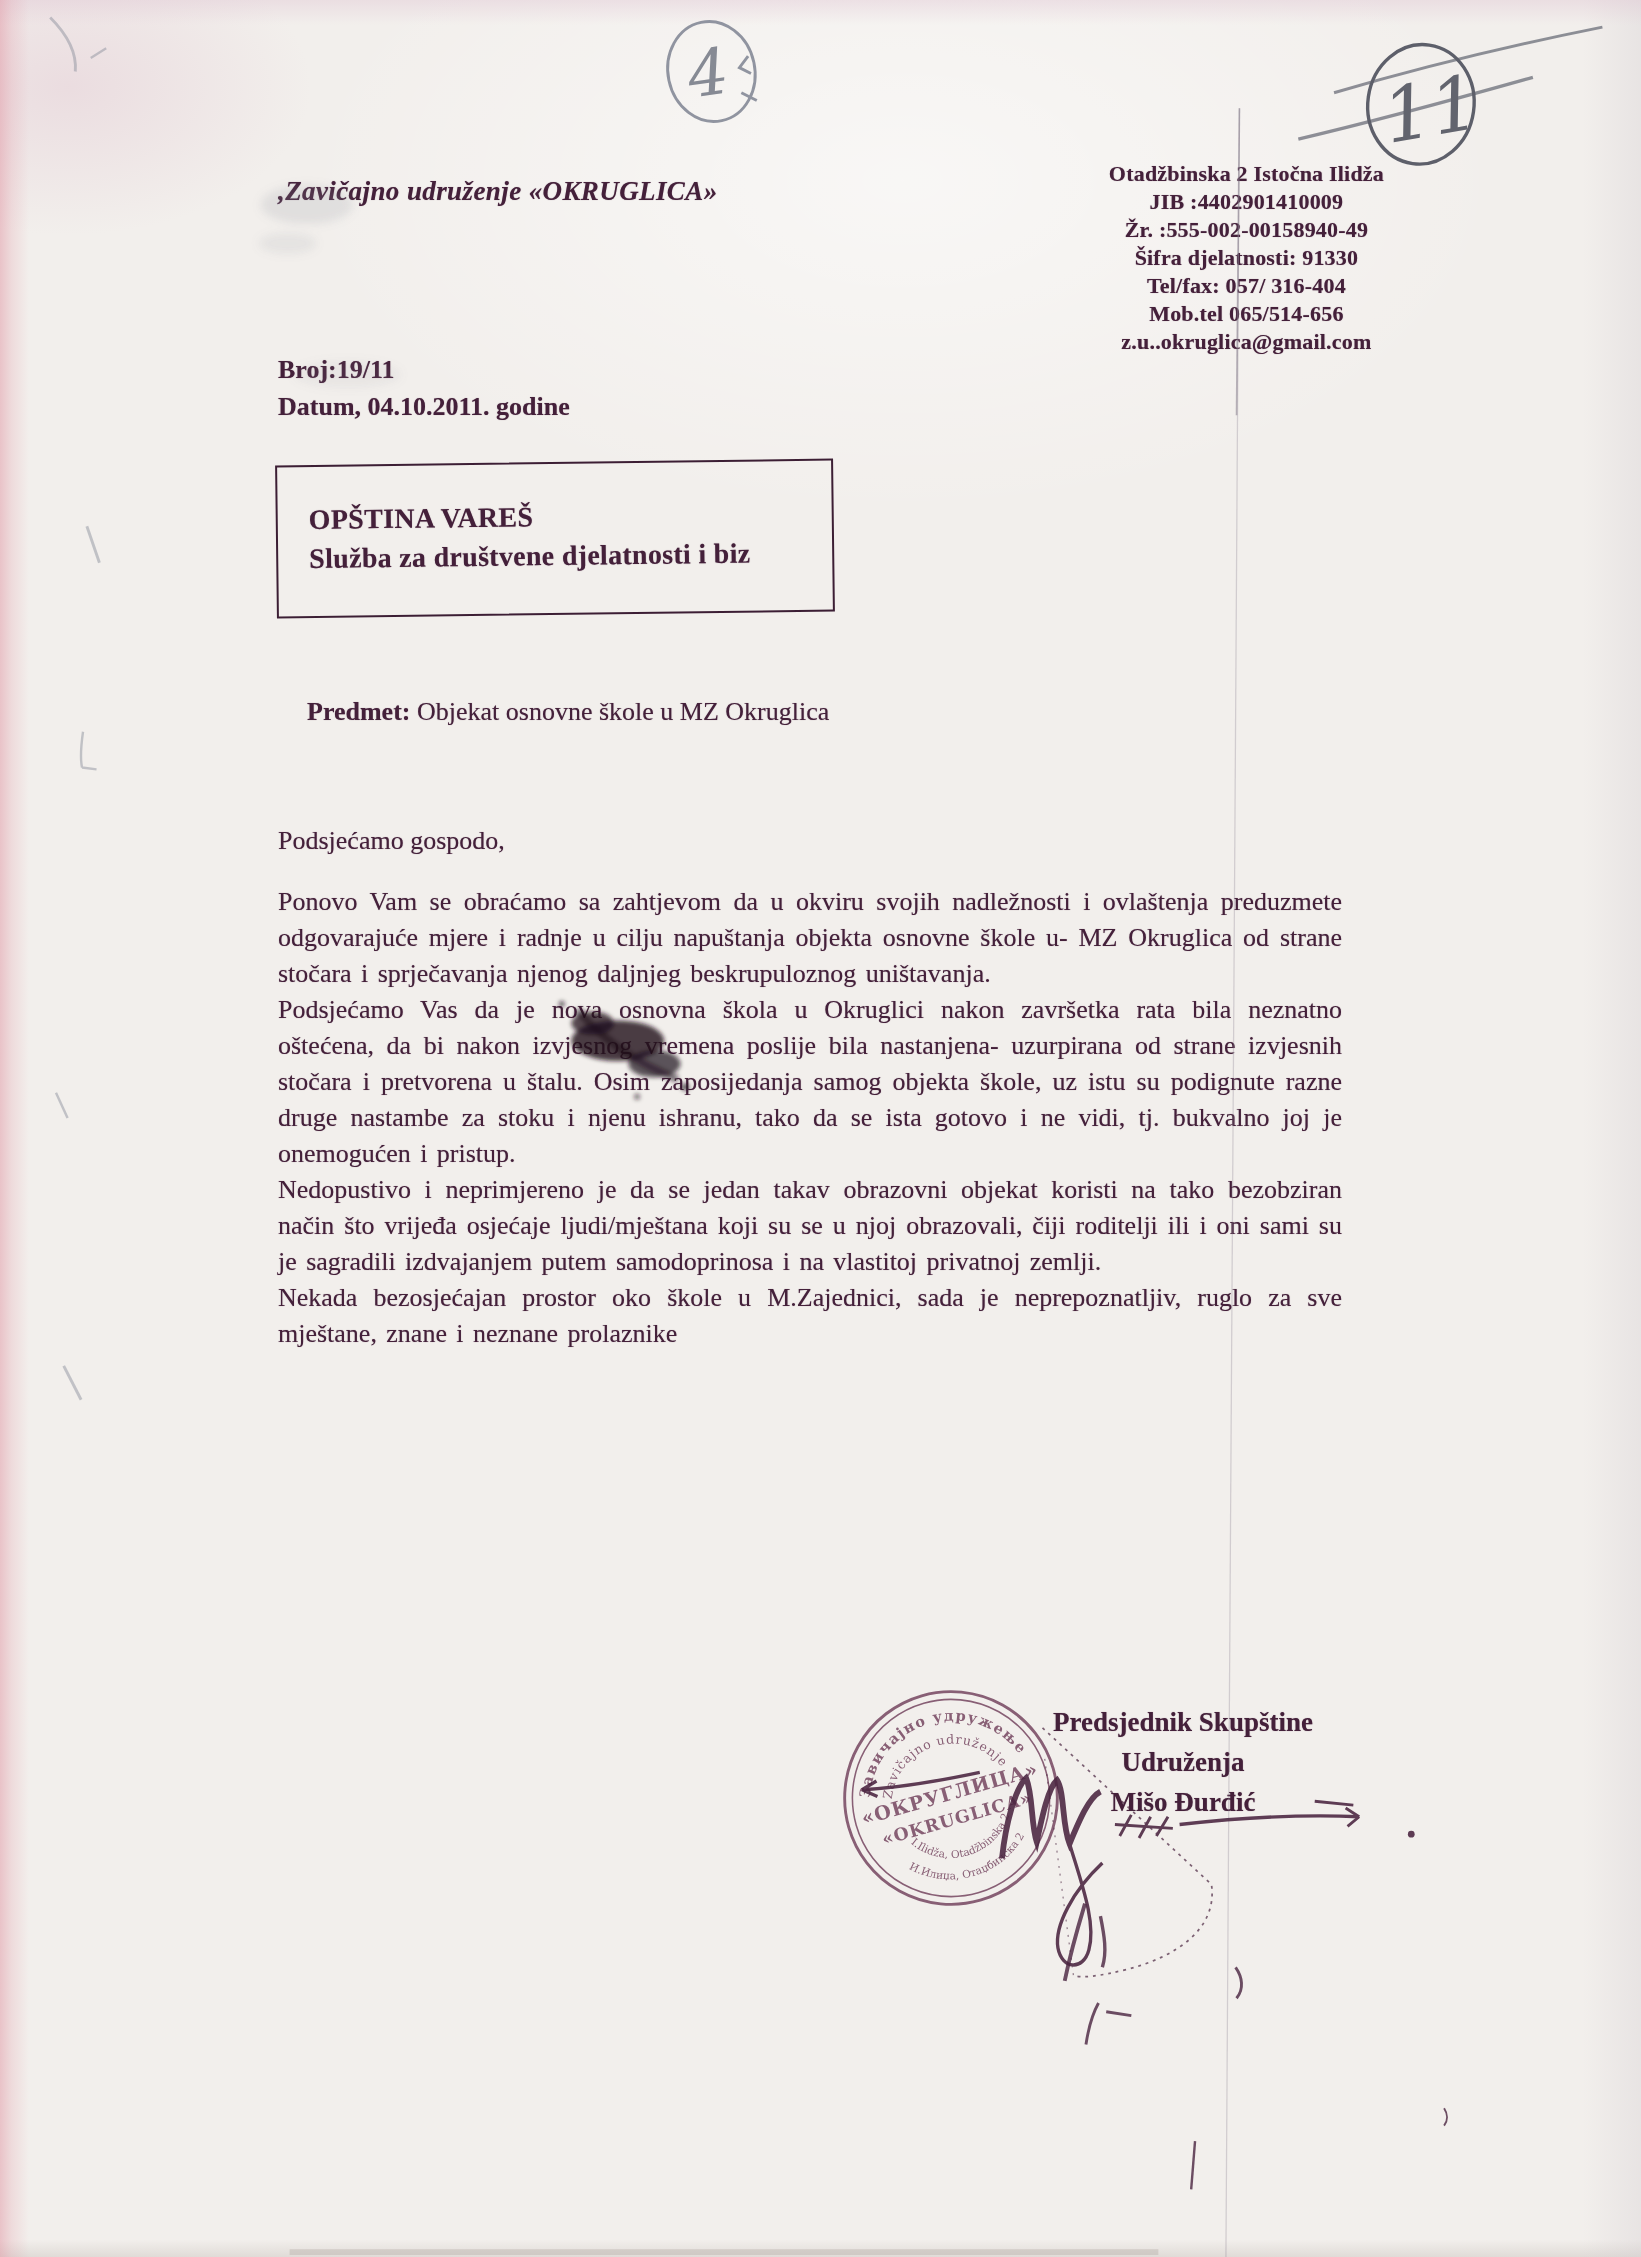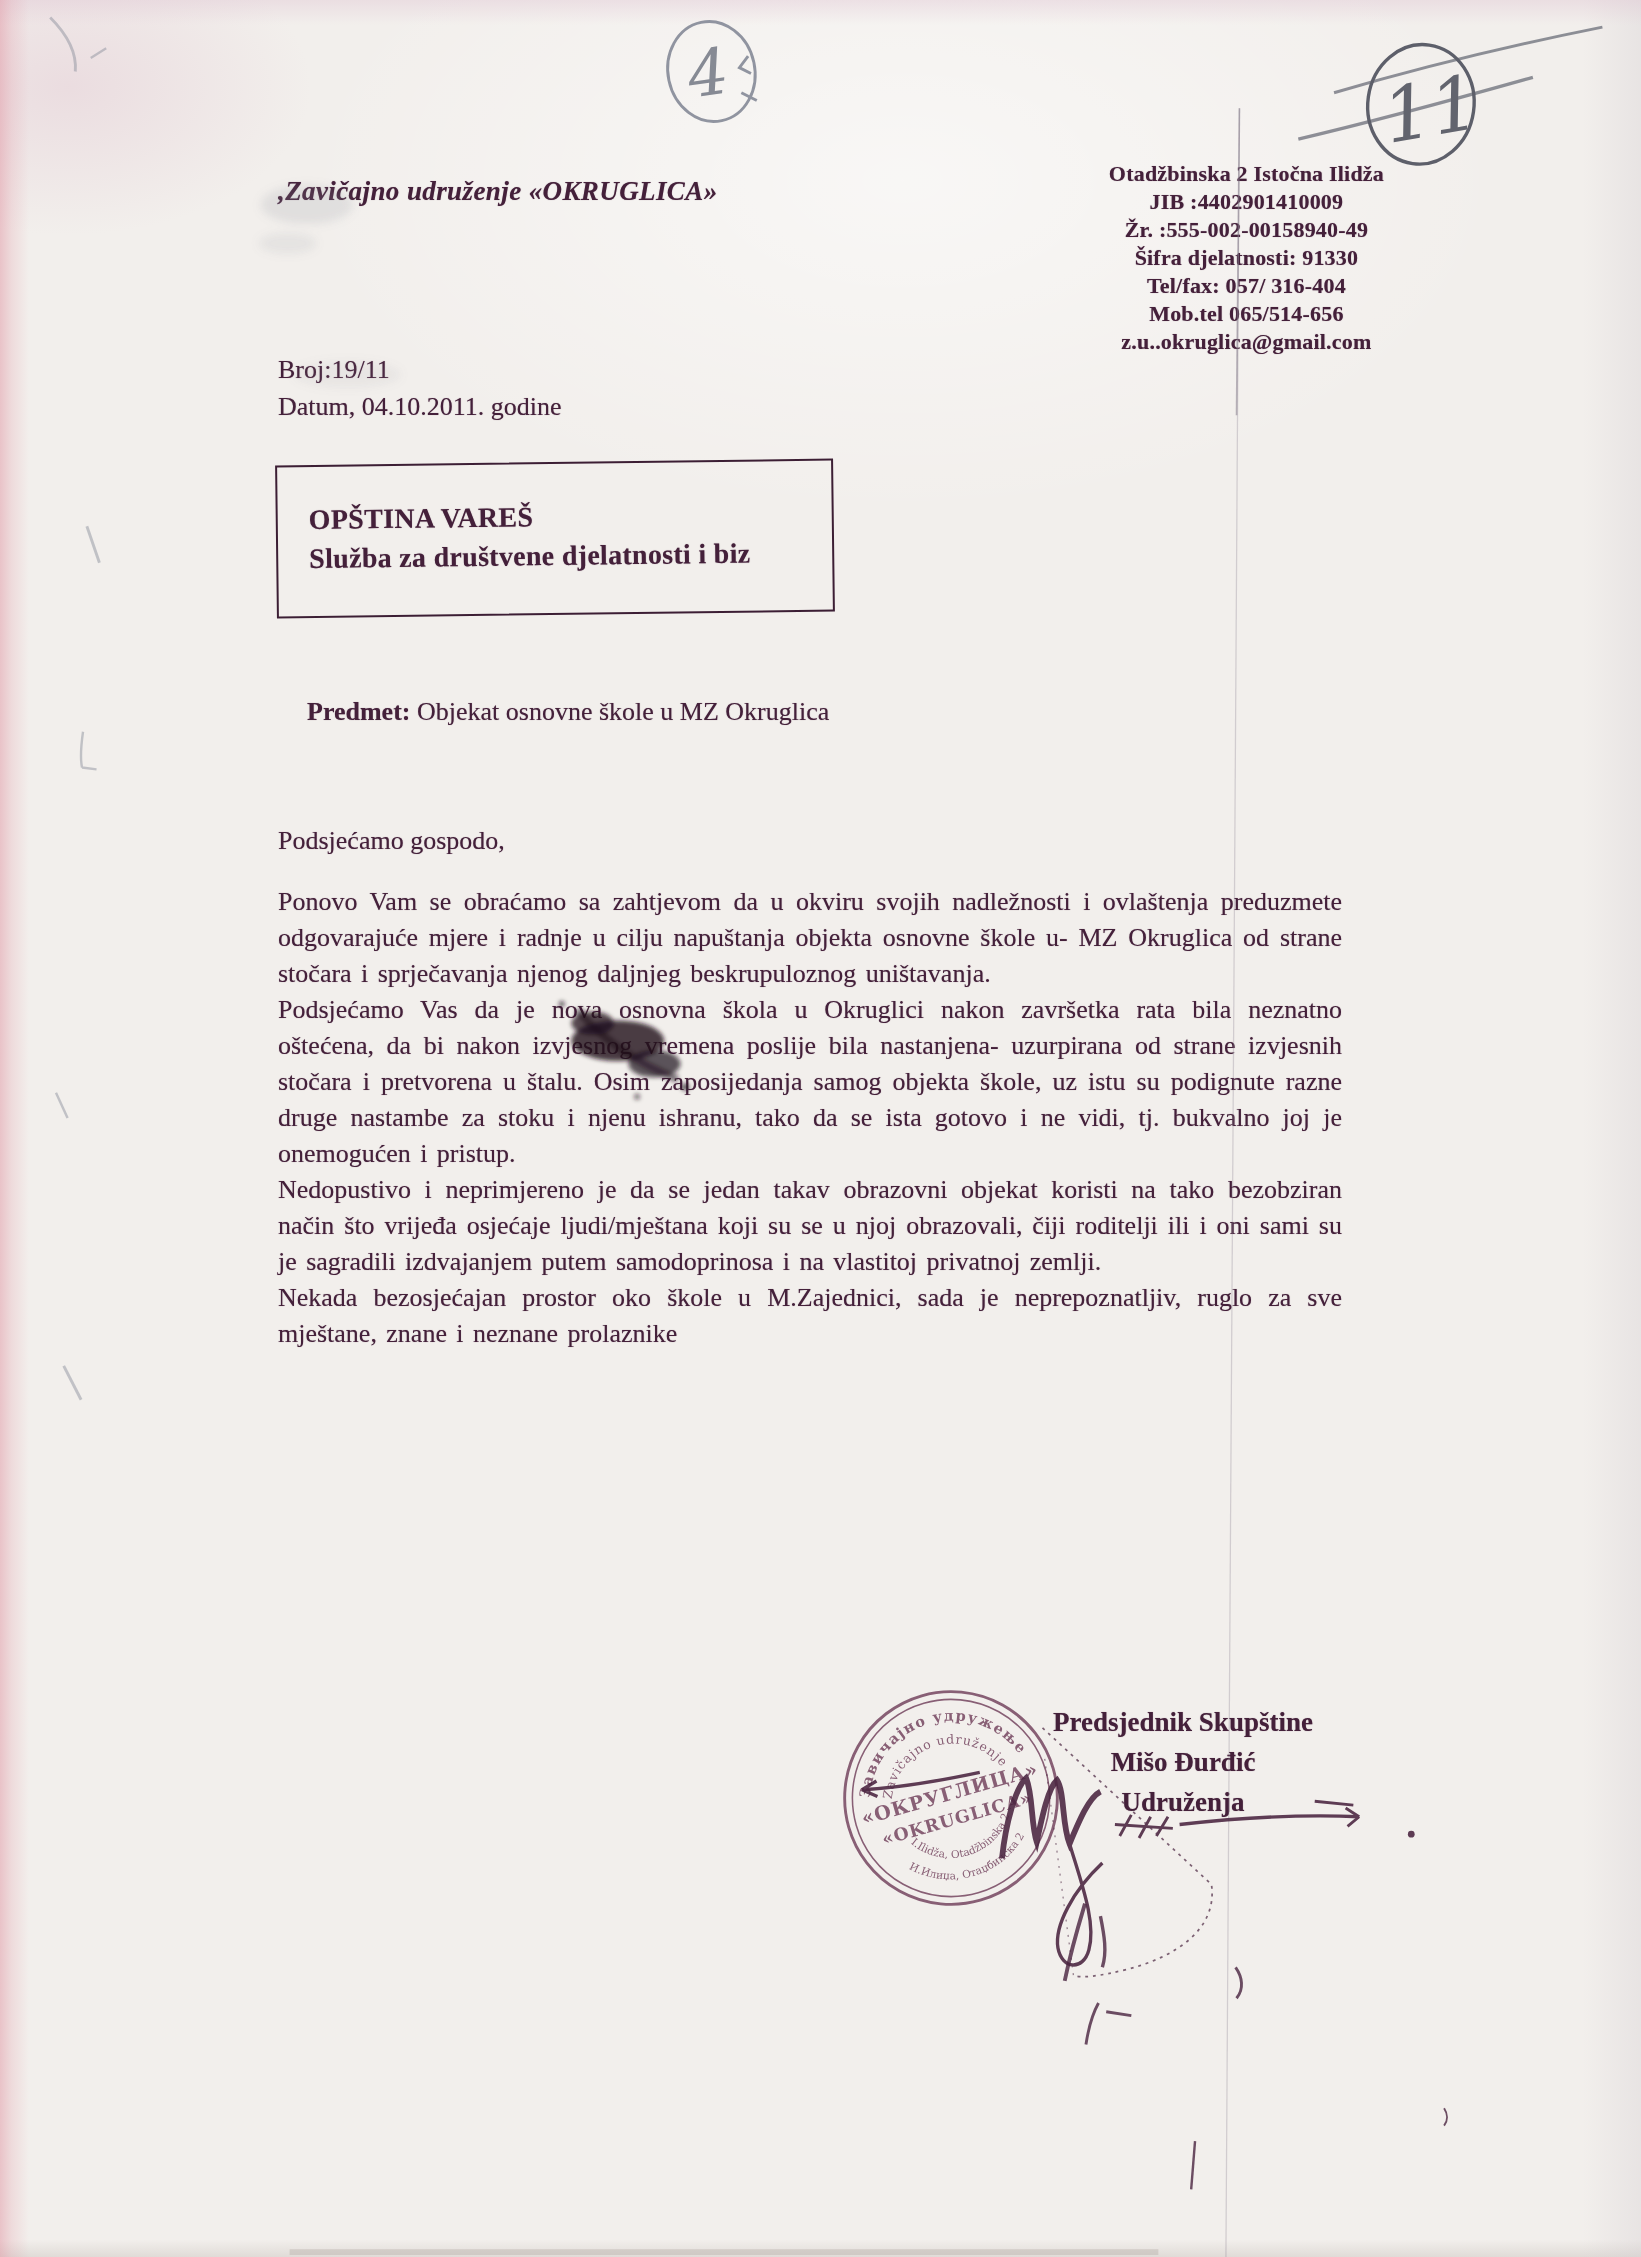--- a/index.html
+++ b/index.html
@@ -22,21 +22,21 @@
   .org-name{
     position:absolute;left:278px;top:176px;
     font-size:27px;font-weight:bold;letter-spacing:0.4px;font-style:italic;
   }
   .letterhead{
     position:absolute;right:257px;top:160px;
     text-align:center;font-size:22px;font-weight:bold;line-height:28px;letter-spacing:0.2px;
   }
   .refblock{
     position:absolute;left:278px;top:351px;
-    font-size:26px;font-weight:normal;line-height:37px;
+    font-size:26px;font-weight:bold;line-height:37px;
   }
   .recipient-box{
     position:absolute;left:276px;top:462px;width:558px;height:153px;
     border:2.9px solid #3c1e34;box-sizing:border-box;
     transform:rotate(-0.7deg);
     padding:33px 9.7px 0 31px;
   }
   .recipient-box .line{font-size:28px;font-weight:bold;line-height:39px;letter-spacing:0.3px;}
   .subject{position:absolute;left:278px;top:697px;font-size:26px;margin-left:29px;}
   .subject b{font-weight:bold;}
@@ -89,22 +89,22 @@
 
   <div class="body ink">
     <div class="para">Ponovo Vam se obraćamo sa zahtjevom da u okviru svojih nadležnosti i ovlaštenja preduzmete odgovarajuće mjere i radnje u cilju napuštanja objekta osnovne škole u- MZ Okruglica od strane stočara i sprječavanja njenog daljnjeg beskrupuloznog uništavanja.</div>
     <div class="para">Podsjećamo Vas da je nova osnovna škola u Okruglici nakon završetka rata bila neznatno oštećena, da bi nakon izvjesnog vremena poslije bila nastanjena- uzurpirana od strane izvjesnih stočara i pretvorena u štalu. Osim zaposijedanja samog objekta škole, uz istu su podignute razne druge  nastambe za stoku  i njenu ishranu, tako da se ista gotovo i ne vidi, tj. bukvalno   joj je onemogućen  i  pristup.</div>
     <div class="para gap">Nedopustivo i neprimjereno je da se jedan takav obrazovni objekat koristi na tako bezobziran način što vrijeđa osjećaje ljudi/mještana koji su se u njoj obrazovali, čiji roditelji ili i oni sami su je sagradili izdvajanjem putem samodoprinosa i na vlastitoj privatnoj zemlji.</div>
     <div class="para gap">Nekada bezosjećajan prostor oko škole u M.Zajednici, sada je neprepoznatljiv, ruglo za sve mještane, znane i neznane prolaznike</div>
   </div>
 
   <div class="signature ink">
     <div>Predsjednik Skupštine</div>
+    <div>Udruženja</div>
     <div>Mišo Đurđić</div>
-    <div>Udruženja</div>
   </div>
 
   <svg class="stamp-svg" width="290" height="290" viewBox="-150 -150 300 300">
     <defs>
       <path id="arcTop1" d="M -86,6 A 86,86 0 0 1 86,6"></path>
       <path id="arcTop2" d="M -64,8 A 64,64 0 0 1 64,8"></path>
       <path id="arcBot1" d="M -88,-4 A 88,88 0 0 0 88,-4"></path>
       <path id="arcBot2" d="M -64,-2 A 64,64 0 0 0 64,-2"></path>
     </defs>
     <g stroke="#71405c" fill="none">

